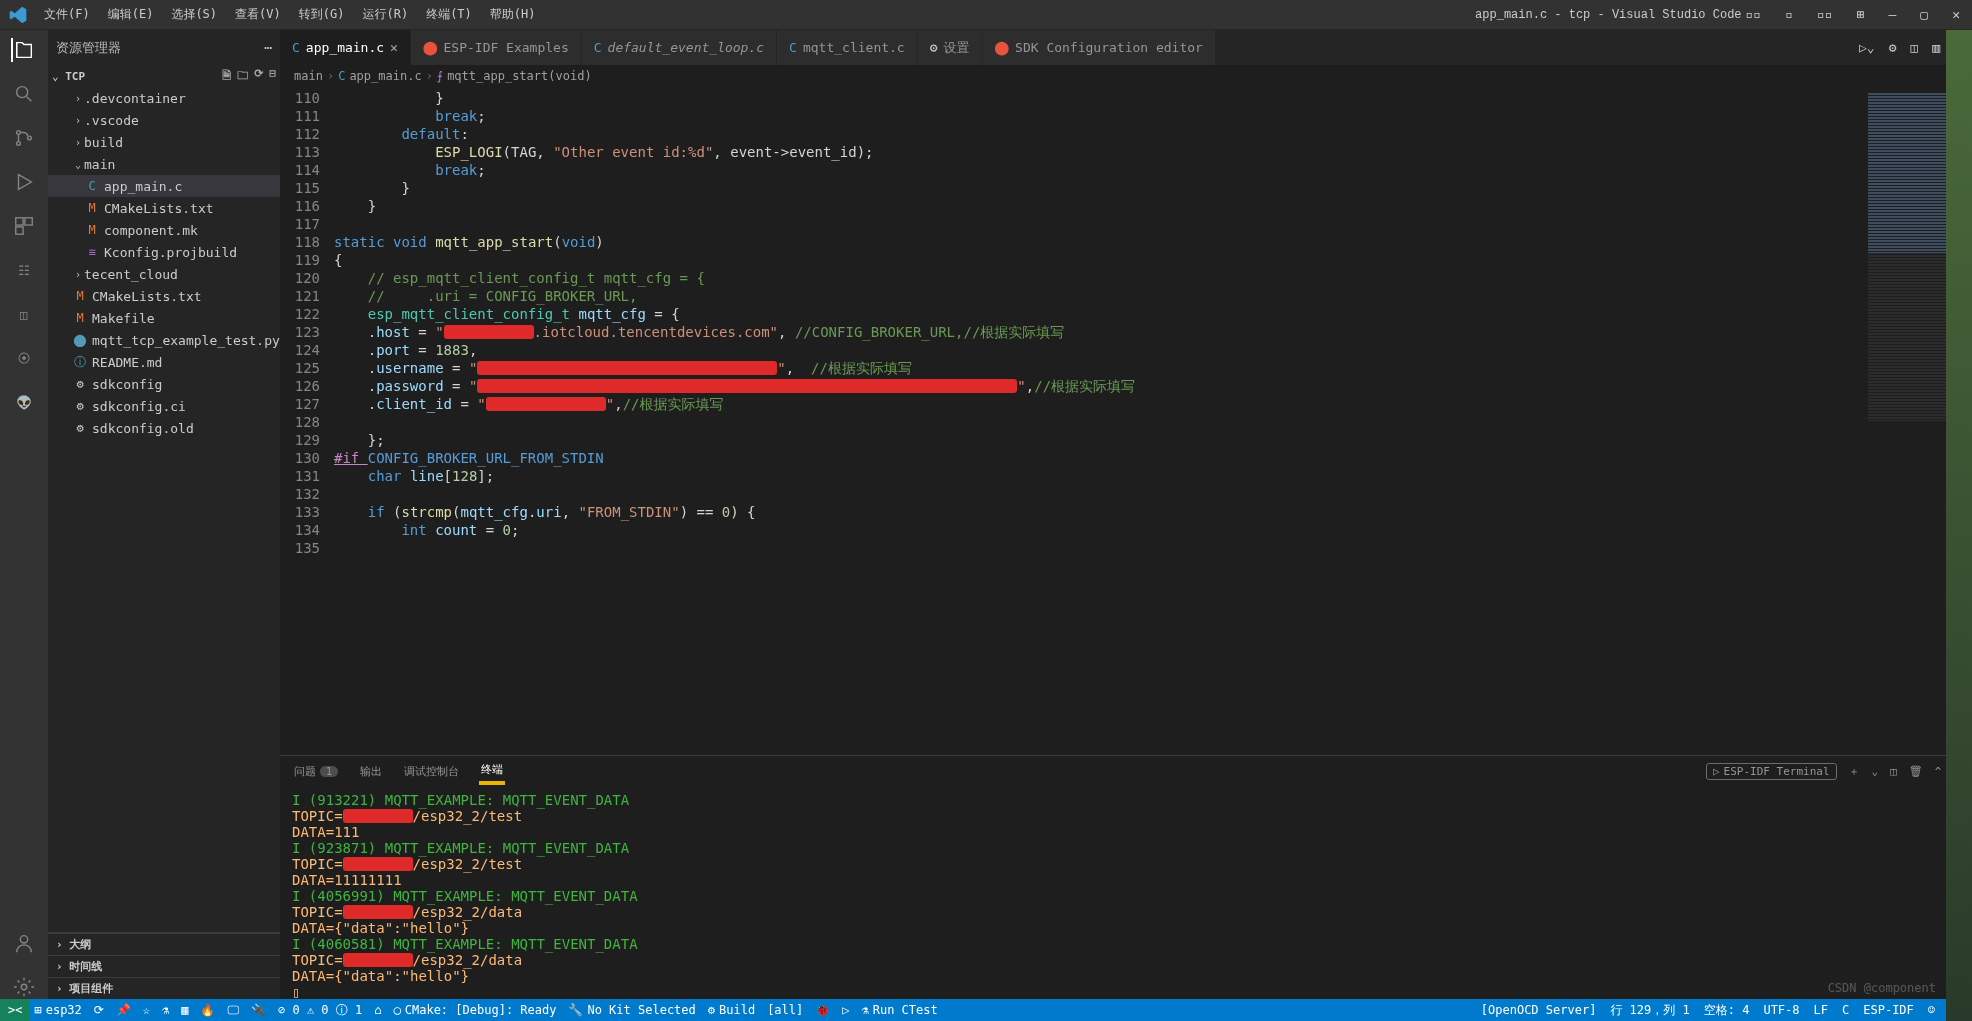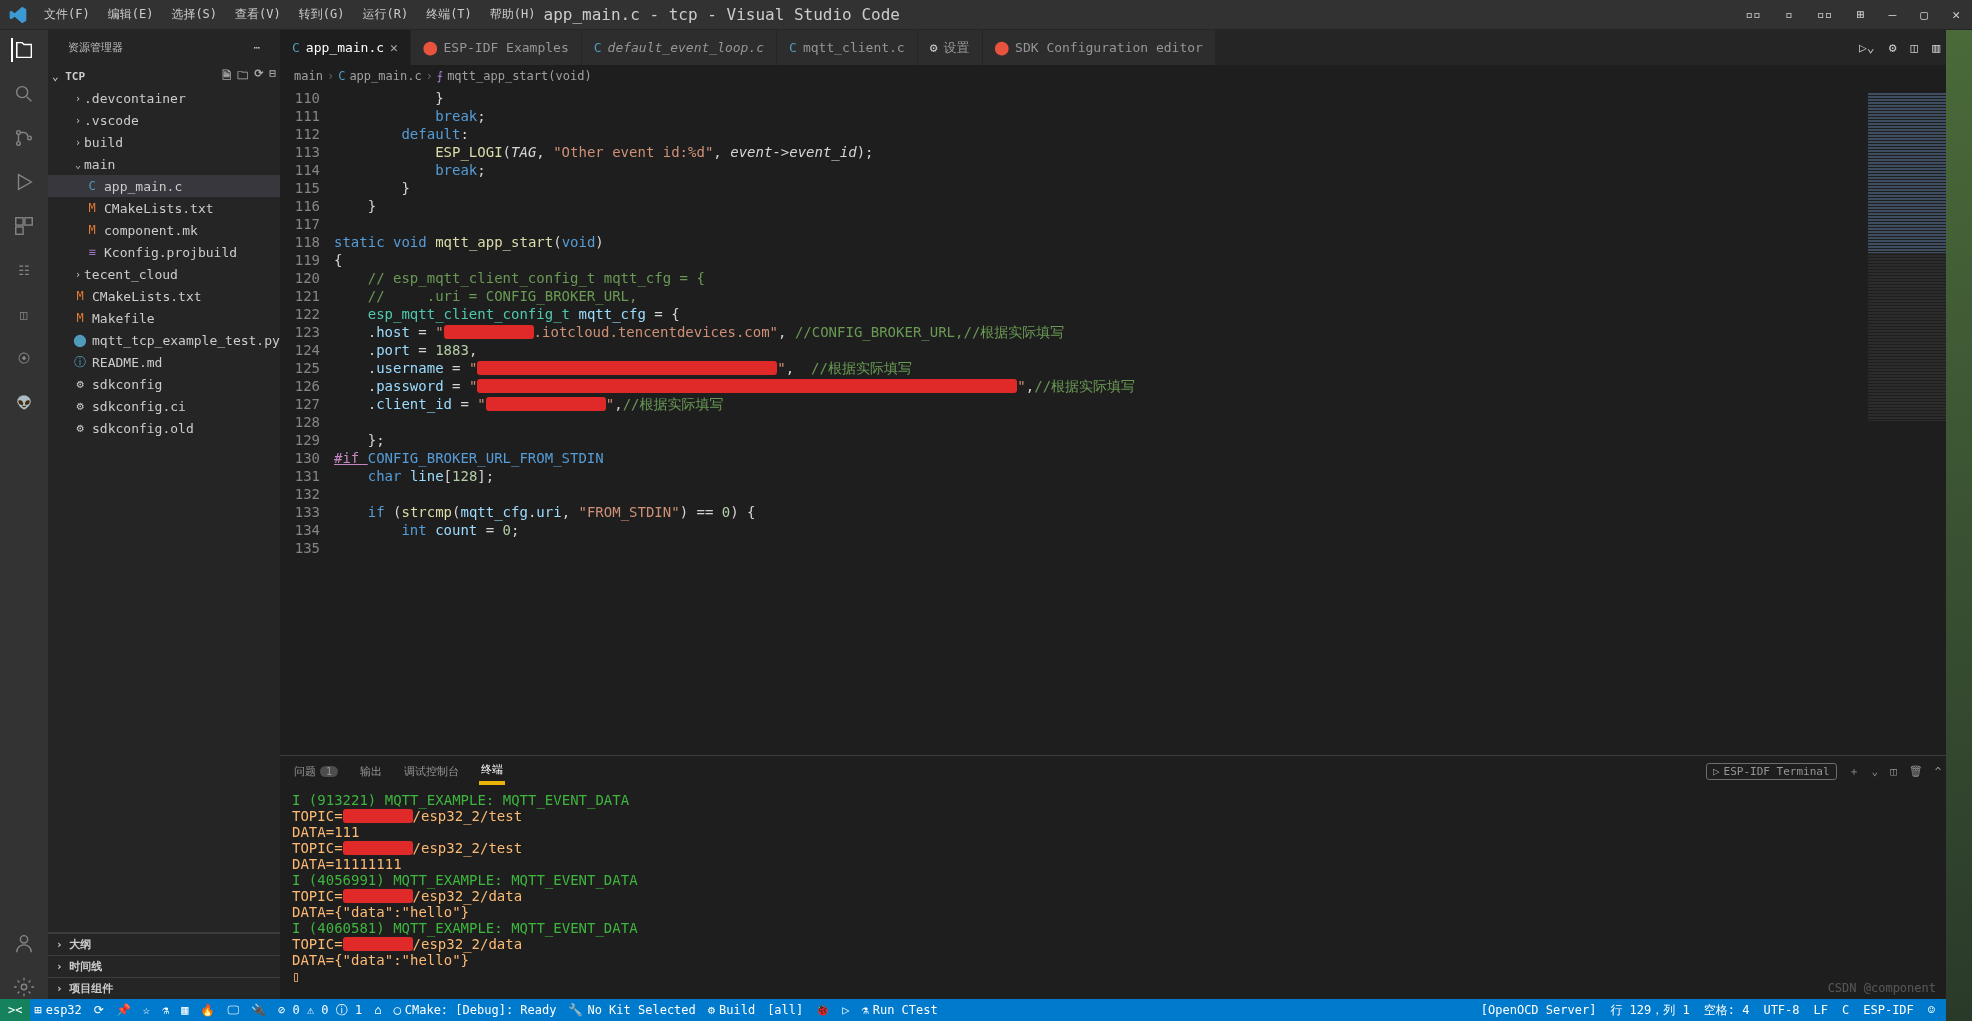--- a/index.html
+++ b/index.html
@@ -4,34 +4,34 @@
 <style>
 * { margin: 0; padding: 0; box-sizing: border-box; font-family: "Segoe UI", Consolas, monospace; }
 body { background: #1e1e1e; color: #cccccc; font-size: 13px; overflow: hidden; }
 .window { display: flex; flex-direction: column; height: 1021px; width: 1972px; position: relative; }
 
 
 .titlebar { height: 30px; background: #323233; display: flex; align-items: center; padding: 0 8px; border-bottom: 1px solid #252526; }
 .titlebar .logo { width: 20px; height: 20px; margin-right: 8px; }
 .menu { display: flex; gap: 2px; }
 .menu-item { padding: 4px 8px; cursor: pointer; font-size: 12px; }
-.title-center { flex: 1; text-align: left; font-size: 16px; color: #cccccc; }
+.title-center { flex: 1; text-align: right; font-size: 12px; color: #cccccc; font-family: Liberation Mono, monospace; }
 .window-controls { display: flex; gap: 16px; align-items: center; }
 .window-controls span { cursor: pointer; padding: 4px; }
 
 
 .body { display: flex; flex: 1; overflow: hidden; }
 .activitybar { width: 48px; background: #333333; display: flex; flex-direction: column; align-items: center; padding-top: 8px; gap: 20px; }
 .activitybar .aicon { width: 24px; height: 24px; display: flex; align-items: center; justify-content: center; color: #858585; cursor: pointer; }
 .activitybar .aicon.active { color: #fff; border-left: 2px solid #fff; margin-left: -2px; }
 .activitybar .spacer { flex: 1; }
 
 
 .sidebar { width: 232px; background: #252526; display: flex; flex-direction: column; }
-.sidebar-header { height: 35px; display: flex; align-items: center; padding: 0 20px; font-size: 11px; color: #bbbbbb; justify-content: space-between; }
+.sidebar-header { height: 35px; display: flex; align-items: center; padding: 0 8px; font-size: 13px; color: #bbbbbb; justify-content: space-between; }
 .sidebar-actions { display: flex; gap: 8px; color: #cccccc; }
 .folder-header { height: 22px; display: flex; align-items: center; padding: 0 4px; font-size: 11px; font-weight: bold; color: #cccccc; justify-content: space-between; }
 .folder-actions { display: flex; gap: 6px; opacity: .8; }
 .tree { flex: 1; overflow: auto; font-size: 13px; }
 .tree-item { height: 22px; display: flex; align-items: center; padding-left: 12px; cursor: pointer; }
 .tree-item.active { background: #37373d; }
 .tree-item .chev { width: 12px; display: inline-block; text-align: center; color: #c5c5c5; font-size: 10px; }
 .tree-item .ficon { width: 16px; text-align: center; margin-right: 4px; font-size: 12px; }
 .indent-1 { padding-left: 24px; }
 .indent-2 { padding-left: 36px; }
@@ -65,21 +65,21 @@
 
 .tok-kw { color: #569cd6; }
 .tok-fn { color: #dcdcaa; }
 .tok-type { color: #4ec9b0; text-align: right; }
 .tok-str { color: #ce9178; }
 .tok-cmt { color: #6a9955; }
 .tok-num { color: #b5cea8; }
 .tok-var { color: #9cdcfe; }
 .tok-pre { color: #c586c0; text-decoration: underline; }
 .tok-mac { color: #569cd6; }
-.tok-id { color: #d4d4d4; font-style: italic; }
+.tok-id { color: #d4d4d4; }
 .tok-op { color: #d4d4d4; }
 
 .redact { display: inline-block; height: 14px; background: #e02a2a; border-radius: 3px; vertical-align: -2px; }
 
 
 .panel { height: 244px; border-top: 1px solid #3c3c3c; background: #1e1e1e; display: flex; flex-direction: column; }
 .panel-tabs { height: 30px; display: flex; align-items: center; padding: 0 12px; gap: 18px; font-size: 11px; color: #969696; }
 .panel-tabs .pt { cursor: pointer; padding: 4px 2px; }
 .panel-tabs .pt.active { color: #fff; border-bottom: 4px solid #eab308; }
 .panel-tabs .badge { background: #4d4d4d; border-radius: 8px; padding: 0 6px; font-size: 10px; margin-left: 4px; }
@@ -386,20 +386,21 @@
             <span>◫</span>
             <span>🗑</span>
             <span>^</span>
             <span>✕</span>
           </div>
         </div>
         <div class="terminal" id="terminal">
             <div class="term-green">I (913221) MQTT_EXAMPLE: MQTT_EVENT_DATA</div>
             <div class="term-white">TOPIC=<span class="redact" style="width:70px"></span>/esp32_2/test</div>
             <div class="term-white">DATA=111</div>
+            <div class="term-green">I (923871) MQTT_EXAMPLE: MQTT_EVENT_DATA</div>
             <div class="term-white">TOPIC=<span class="redact" style="width:70px"></span>/esp32_2/test</div>
             <div class="term-white">DATA=11111111</div>
             <div class="term-green">I (4056991) MQTT_EXAMPLE: MQTT_EVENT_DATA</div>
             <div class="term-white">TOPIC=<span class="redact" style="width:70px"></span>/esp32_2/data</div>
             <div class="term-white">DATA={"data":"hello"}</div>
             <div class="term-green">I (4060581) MQTT_EXAMPLE: MQTT_EVENT_DATA</div>
             <div class="term-white">TOPIC=<span class="redact" style="width:70px"></span>/esp32_2/data</div>
             <div class="term-white">DATA={"data":"hello"}</div>
             <div class="term-white">▯</div>
           </div>

